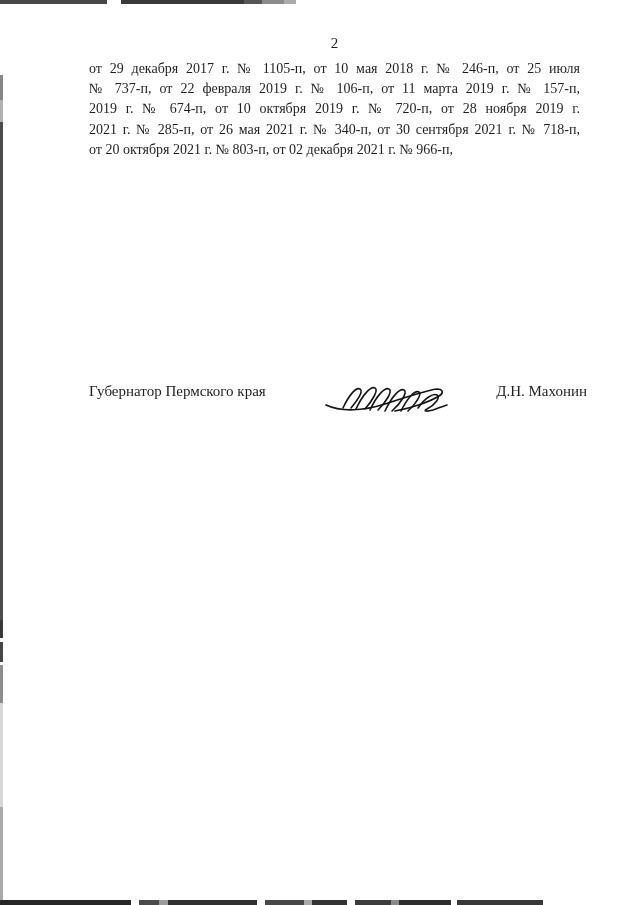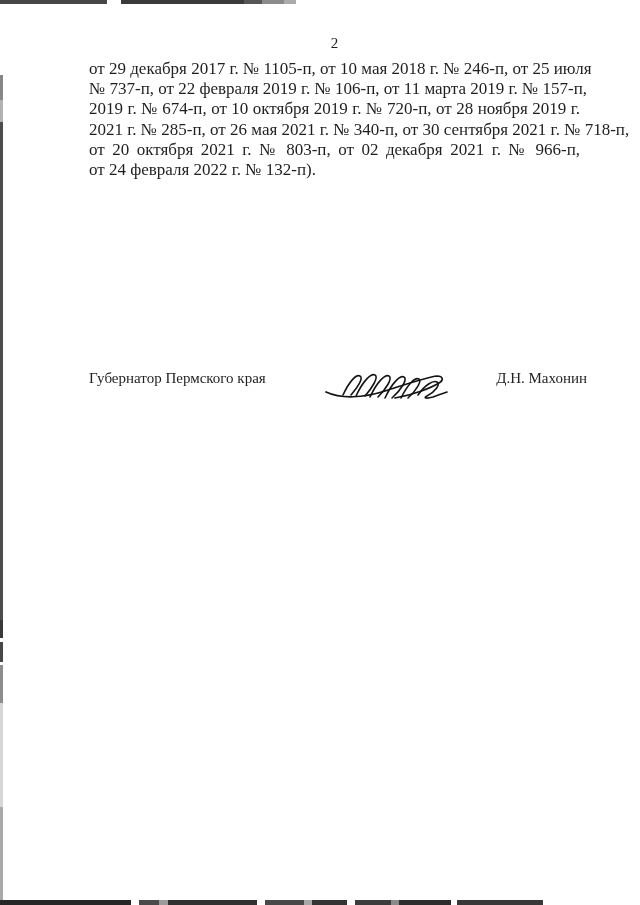--- a/index.html
+++ b/index.html
@@ -80,38 +80,38 @@
     width: 491px;
     text-align: center;
     font-size: 15px;
     line-height: 20.2px;
   }
   .body-text {
     position: absolute;
     top: 59px;
     left: 89px;
     width: 491px;
-    font-size: 17px;
+    font-size: 14px;
     line-height: 20.2px;
   }
   .jpara > div {
     white-space: nowrap;
   }
   .jpara > div:not(:last-child) {
     text-align: justify;
     text-align-last: justify;
   }
   .jpara.indent-first > div:first-child {
     text-indent: 34px;
   }
 
   
   .sig-row {
     position: absolute;
-    top: 368px;
+    top: 381px;
     left: 89px;
     width: 498px;
     height: 36px;
     font-size: 15px;
     line-height: 20.2px;
   }
   .sig-title {
     position: absolute;
     left: 0; top: 0;
     white-space: nowrap;
@@ -141,21 +141,20 @@
 
   <div class="page-number">2</div>
 
   <div class="body-text">
     <div class="jpara">
         <div>от 29 декабря 2017 г. № 1105-п, от 10 мая 2018 г. № 246-п, от 25 июля</div>
         <div>№ 737-п, от 22 февраля 2019 г. № 106-п, от 11 марта 2019 г. № 157-п,</div>
         <div>2019 г. № 674-п, от 10 октября 2019 г. № 720-п, от 28 ноября 2019 г.</div>
         <div>2021 г. № 285-п, от 26 мая 2021 г. № 340-п, от 30 сентября 2021 г. № 718-п,</div>
         <div>от 20 октября 2021 г. № 803-п, от 02 декабря 2021 г. № 966-п,</div>
-        <div>от 24 февраля 2022 г. № 132-п).</div>
       </div>
     <div class="jpara indent-first">
       </div>
   </div>
 
   <div class="sig-row">
     <span class="sig-title">Губернатор Пермского края</span>
     <span class="sig-scrawl">
       <svg viewBox="0 0 127 34" xmlns="http://www.w3.org/2000/svg" fill="none" stroke="#141414" stroke-linecap="round">
         <path stroke-width="1.7" d="M3,24 C18,31 40,30 62,23 C84,16 104,9 114,8 C120,8 121,12 116,15 C108,20 90,27 72,30"></path>

